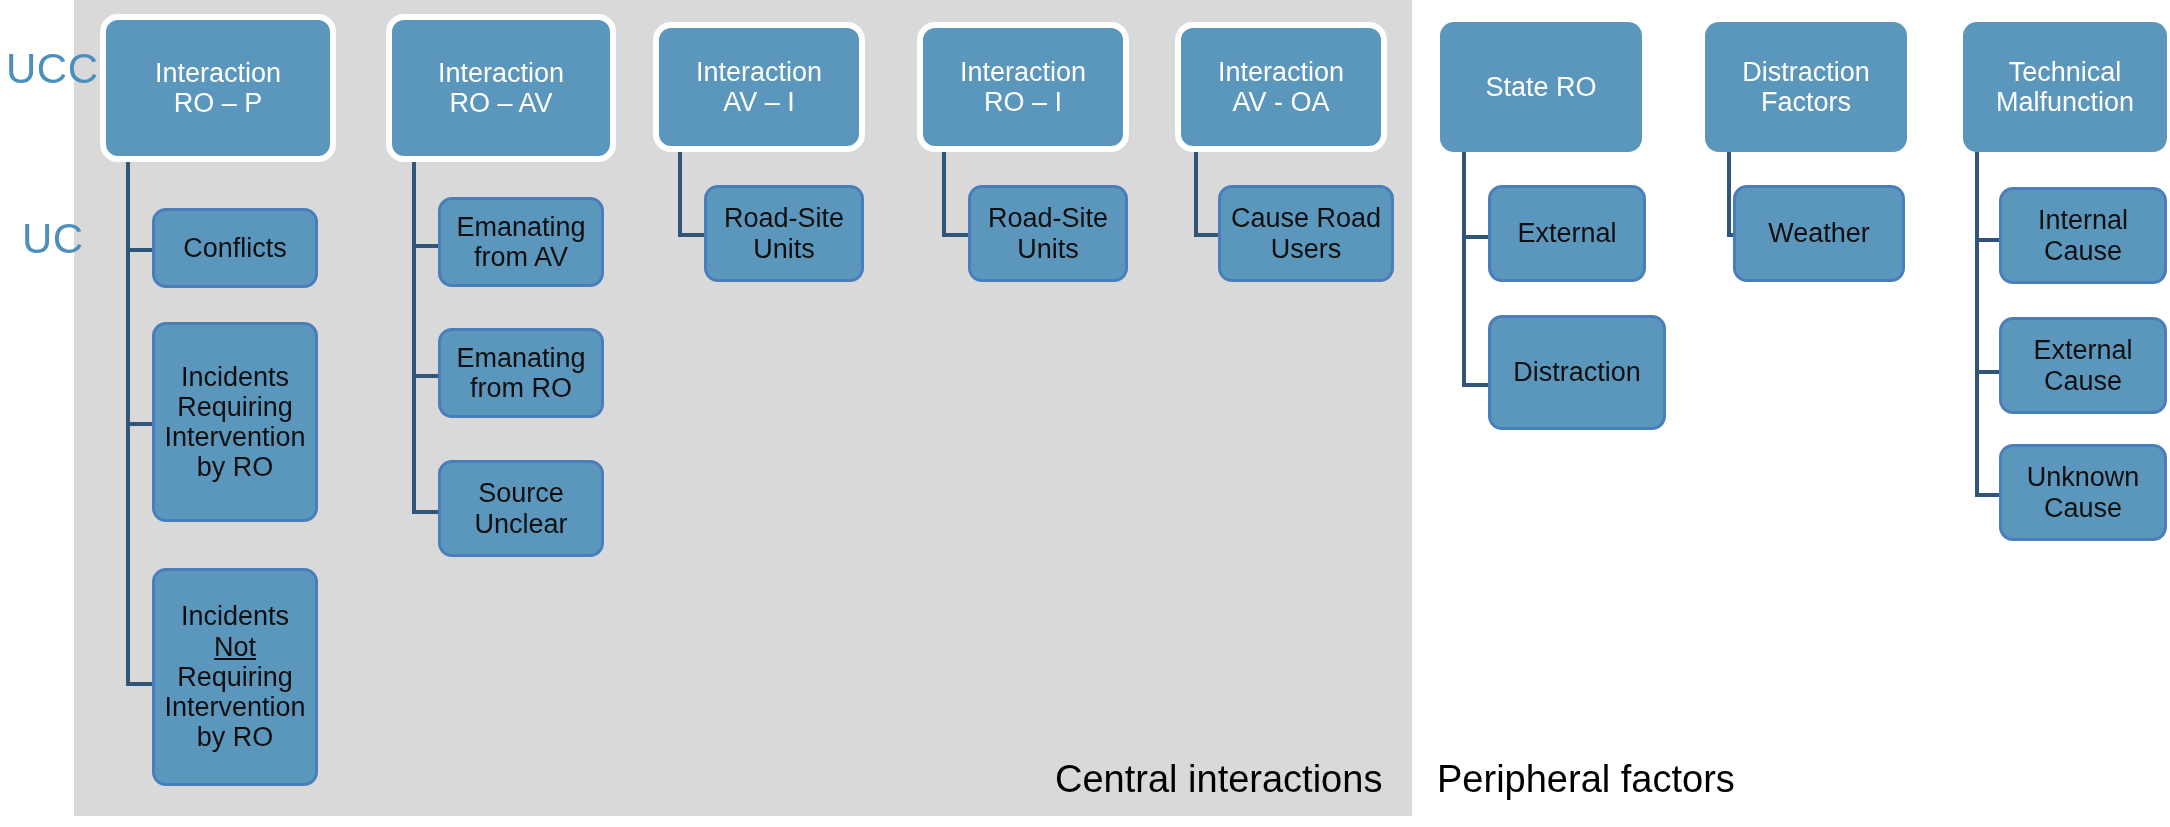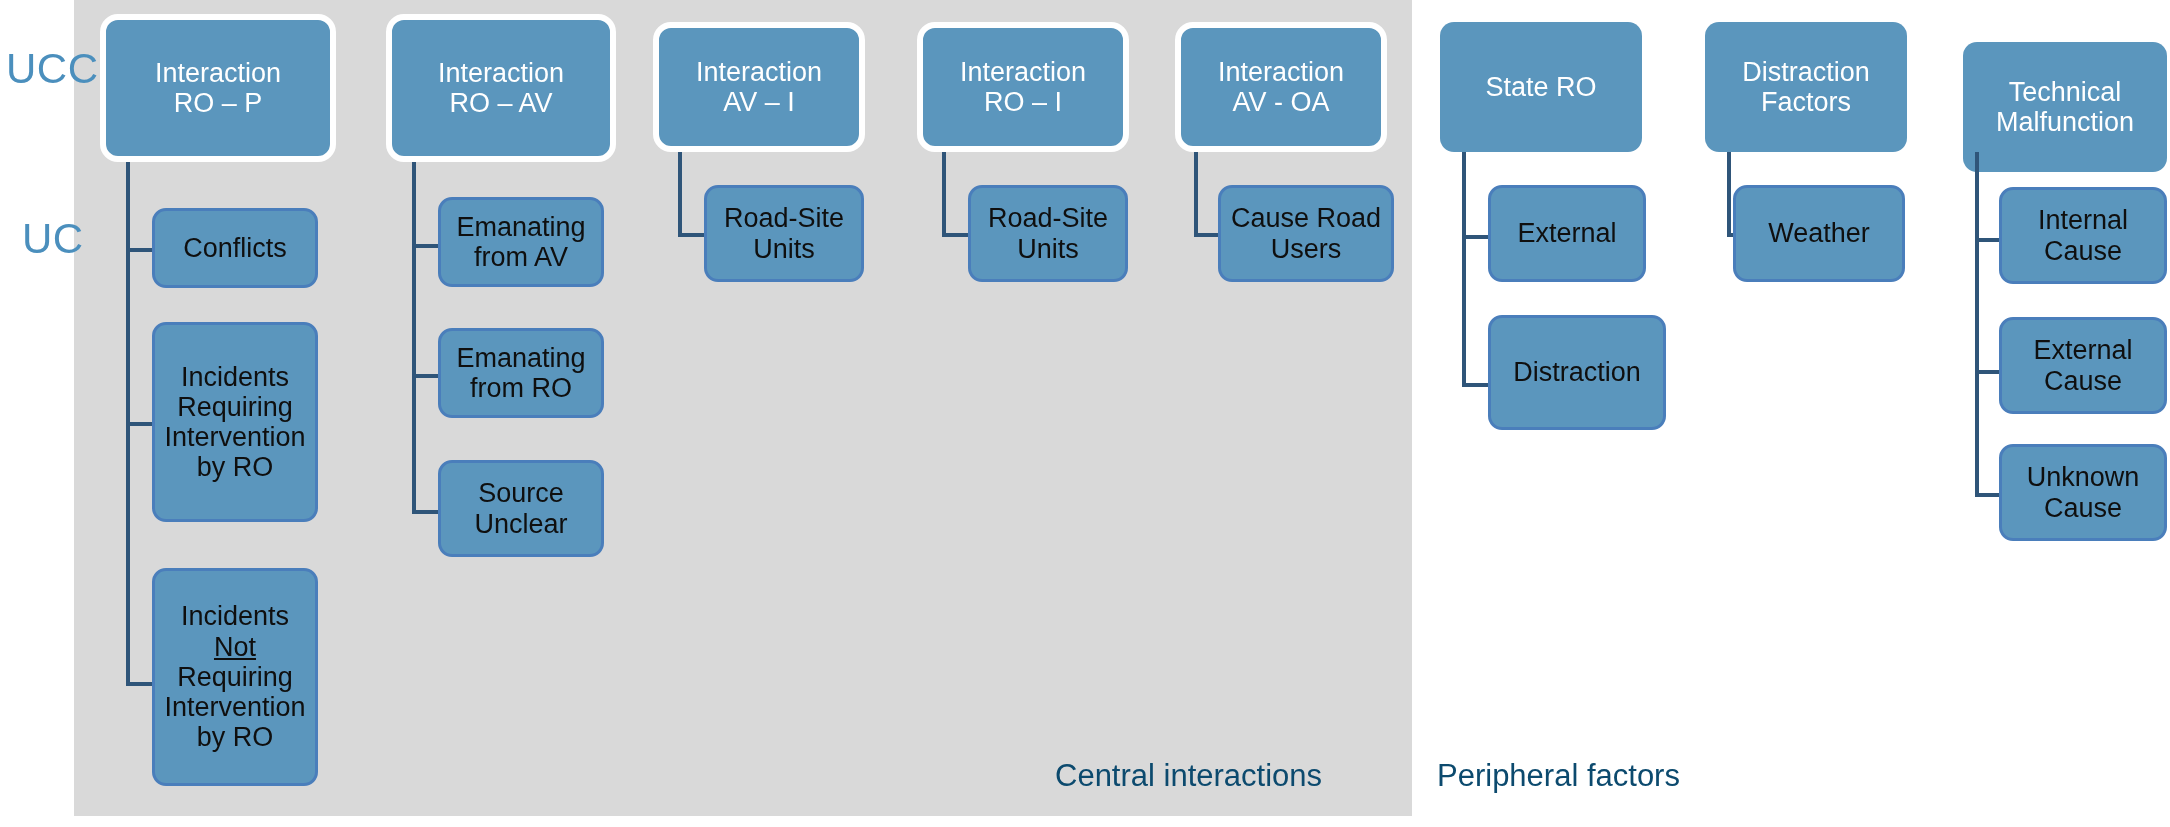--- a/index.html
+++ b/index.html
@@ -78,22 +78,22 @@
     background: #2f5579;
   }
   .conn-h {
     position: absolute;
     height: 4px;
     background: #2f5579;
   }
   
   .caption {
     position: absolute;
-    color: #0c4a6e;
-    font-size: 31px;
+    color: #000000;
+    font-size: 38px;
     white-space: nowrap;
   }
 </style>
 </head>
 <body>
 
 <div id="canvas">
 
   <div id="central-panel"></div>
 
@@ -181,21 +181,21 @@
 
   <div class="node root plain" style="left:1705px; top:22px; width:202px; height:130px;">
     <span class="txt"><span>Distraction</span><br><span>Factors</span></span>
   </div>
   <div class="conn-v" style="left:1727px; top:152px; height:85px;"></div>
   <div class="conn-h" style="left:1727px; top:233px; width:28px;"></div>
   <div class="node child" style="left:1733px; top:185px; width:172px; height:97px;">
     <span class="txt">Weather</span>
   </div>
 
-  <div class="node root plain" style="left:1963px; top:22px; width:204px; height:130px;margin-top:20px;">
+  <div class="node root plain" style="left:1963px; top:22px; width:204px; height:130px;">
     <span class="txt"><span>Technical</span><br><span>Malfunction</span></span>
   </div>
   <div class="conn-v" style="left:1975px; top:152px; height:345px;"></div>
   <div class="conn-h" style="left:1975px; top:238px; width:28px;"></div>
   <div class="conn-h" style="left:1975px; top:370px; width:28px;"></div>
   <div class="conn-h" style="left:1975px; top:493px; width:28px;"></div>
 
   <div class="node child" style="left:1999px; top:187px; width:168px; height:97px;">
     <span class="txt"><span>Internal</span><br><span>Cause</span></span>
   </div>

